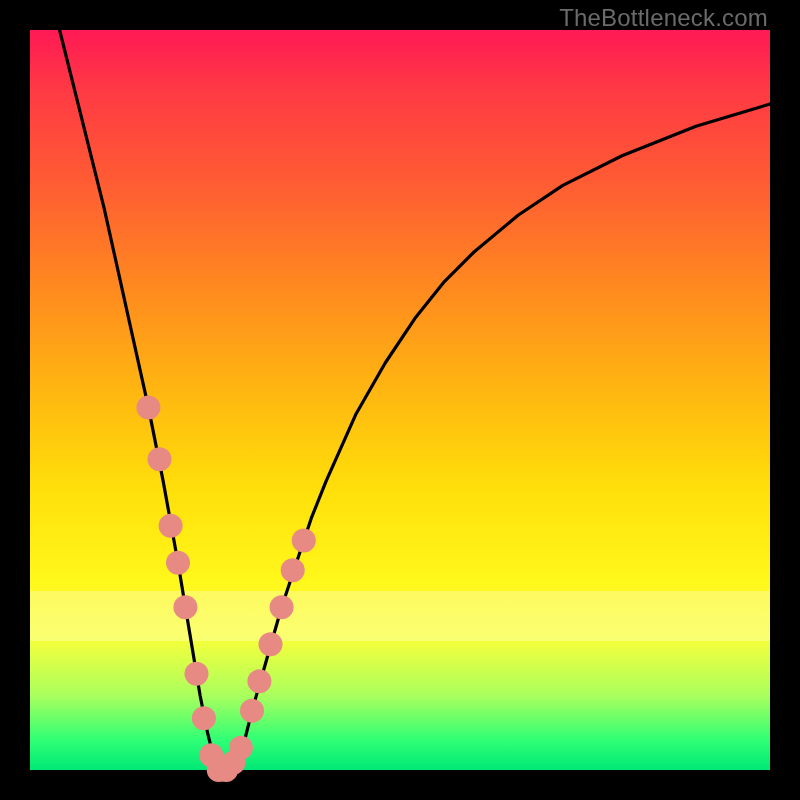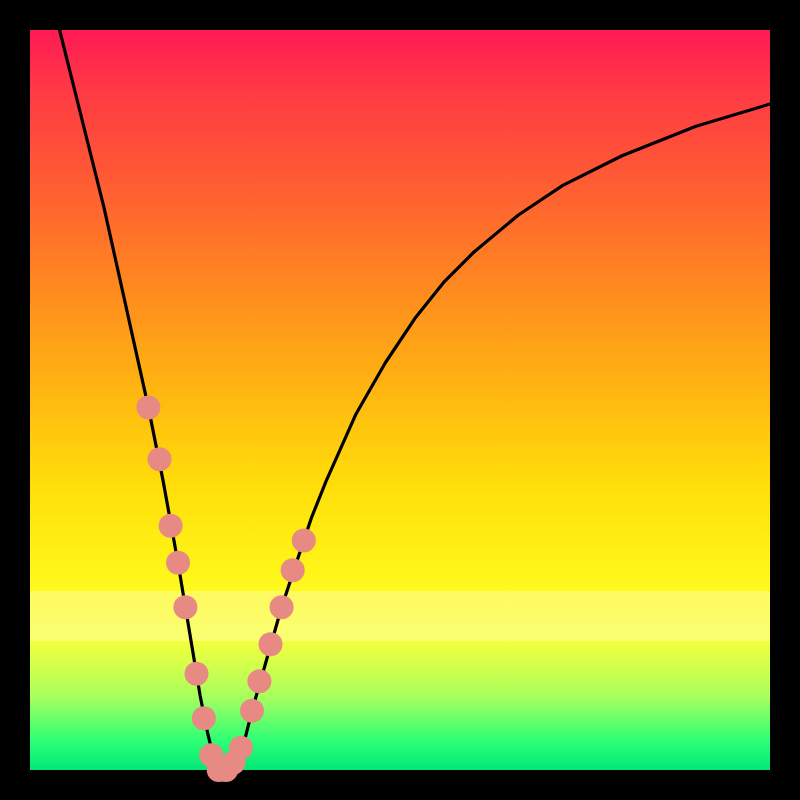--- a/index.html
+++ b/index.html
@@ -87,13 +87,14 @@
         <circle cx="240.9" cy="747.8" r="12" fill="#e78a84" stroke="#cf6b64" stroke-width="0"></circle>
         <circle cx="252.0" cy="710.8" r="12" fill="#e78a84" stroke="#cf6b64" stroke-width="0"></circle>
         <circle cx="259.4" cy="681.2" r="12" fill="#e78a84" stroke="#cf6b64" stroke-width="0"></circle>
         <circle cx="270.5" cy="644.2" r="12" fill="#e78a84" stroke="#cf6b64" stroke-width="0"></circle>
         <circle cx="281.6" cy="607.2" r="12" fill="#e78a84" stroke="#cf6b64" stroke-width="0"></circle>
         <circle cx="292.7" cy="570.2" r="12" fill="#e78a84" stroke="#cf6b64" stroke-width="0"></circle>
         <circle cx="303.8" cy="540.6" r="12" fill="#e78a84" stroke="#cf6b64" stroke-width="0"></circle>
       </g>
   </svg>
 
+  <div class="watermark">TheBottleneck.com</div>
 </div>
 
 </body></html>

